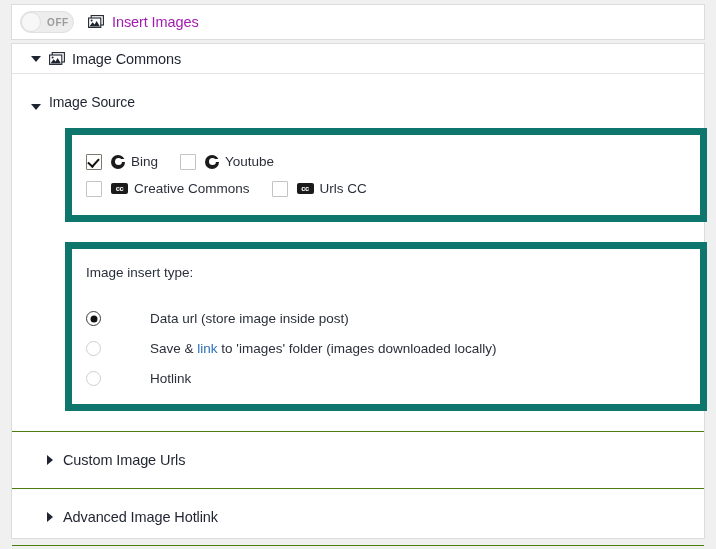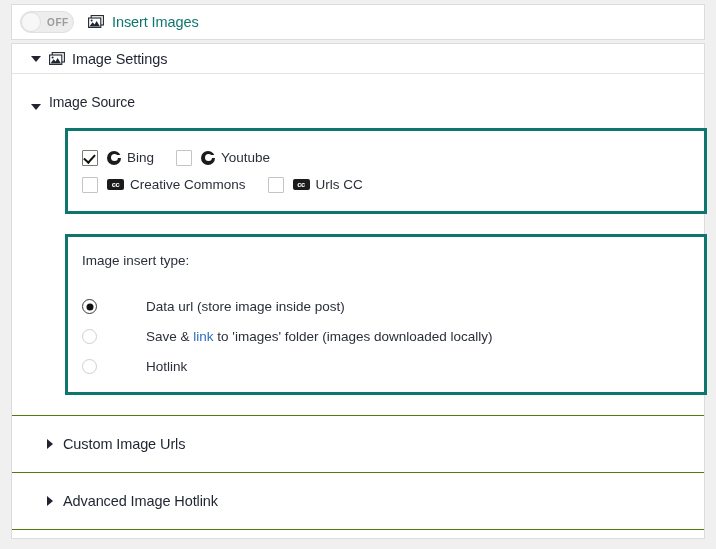--- a/index.html
+++ b/index.html
@@ -68,21 +68,21 @@
     font-weight: 600;
   }
 
   .panel-title-icon {
     margin-left: 14px;
     display: inline-flex;
     align-items: center;
   }
   .toggle-title {
     font-size: 14.5px;
-    color: #0f766e;
+    color: #a21caf;
     margin-left: 8px;
     font-weight: 500;
     letter-spacing: -0.1px;
   }
 
   
   .main-panel {
     position: absolute;
     left: 11px;
     top: 43px;
@@ -144,21 +144,21 @@
     display: flex;
     align-items: flex-end;
     padding-left: 19px;
     height: 22px;
     cursor: pointer;
   }
 
   .inner-box {
     margin: 18px 0 0 53px;
     width: 642px;
-    border: 3px solid #0f766e;
+    border: 7px solid #0f766e;
     background: #ffffff;
     box-sizing: border-box;
   }
   .inner-box.sources {
     padding: 13px 0 13px 0;
   }
   .inner-box.insert-type {
     margin-top: 20px;
     padding: 16px 0 18px 0;
   }
@@ -350,21 +350,21 @@
     <div class="section-header image-settings">
       <span class="caret down"></span>
       <span class="panel-title-icon" style="margin-left:0;">
         <svg width="16" height="14" viewBox="0 0 16 14" xmlns="http://www.w3.org/2000/svg">
           <rect x="3.2" y="0.6" width="12.2" height="9.4" fill="none" stroke="#1f2430" stroke-width="1.1"></rect>
           <rect x="0.6" y="3.0" width="12.2" height="9.4" fill="#ffffff" stroke="#1f2430" stroke-width="1.1"></rect>
           <path d="M1.4 11.4 L4.6 7.2 L6.6 9.4 L8.6 6.0 L12.0 11.4 Z" fill="#1f2430"></path>
           <circle cx="3.6" cy="5.4" r="1.0" fill="#1f2430"></circle>
         </svg>
       </span>
-      <span class="header-text" style="margin-left:7px;">Image Settings</span>
+      <span class="header-text" style="margin-left:7px;">Image Commons</span>
     </div>
 
     <div class="source-body">
 
       <div class="subsection-header">
         <span class="caret down"></span>
         <span class="header-text sub">Image Source</span>
       </div>
 
       <div class="inner-box sources">

